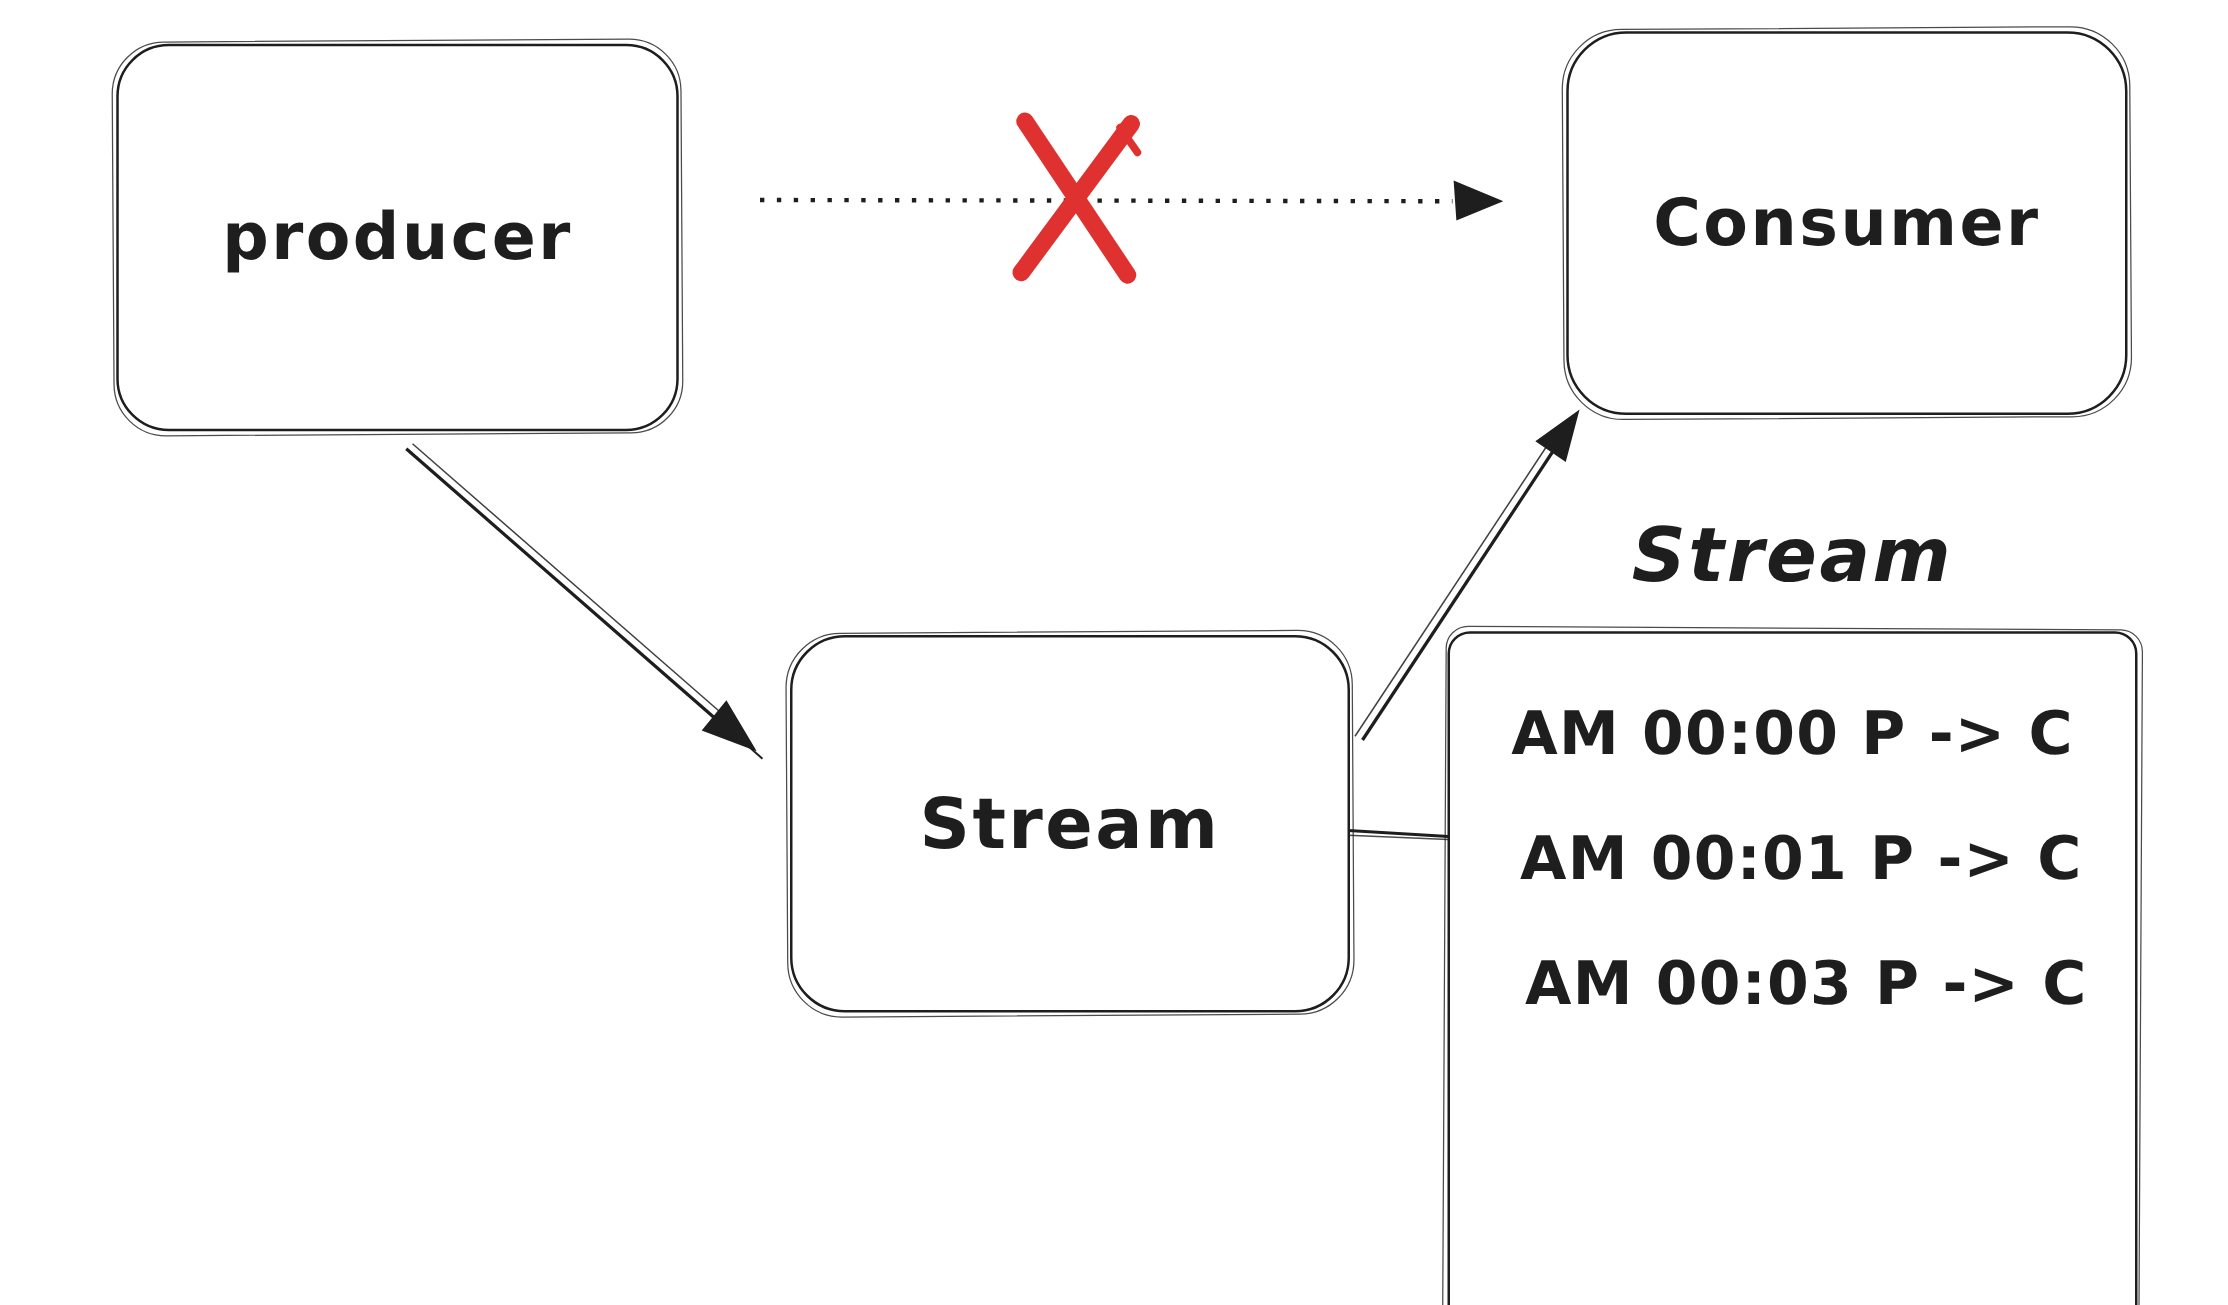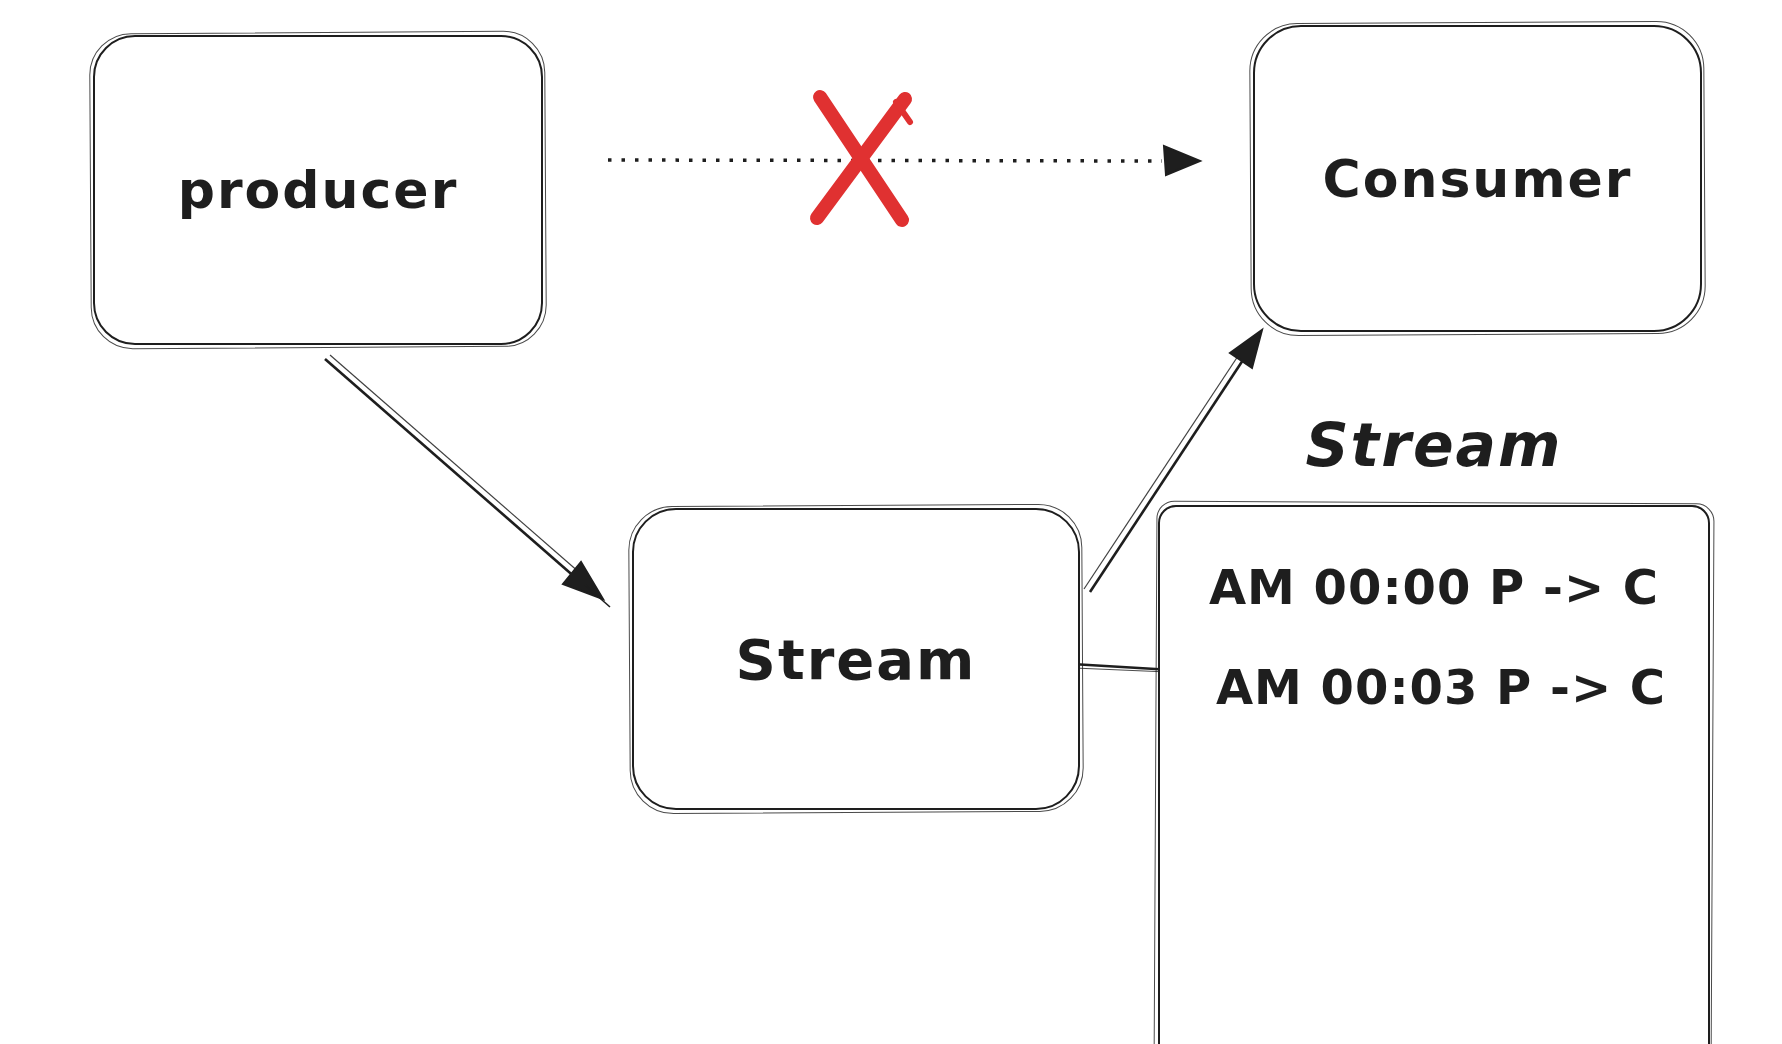--- a/index.html
+++ b/index.html
@@ -139,16 +139,17 @@
   </div>
 
   <div class="node" id="broker-box">
     <span>Stream</span>
   </div>
 
   <div id="stream-title">Stream</div>
 
   <div id="stream-box">
     <div class="stream-row">AM 00:00 P -&gt; C</div>
+    <div class="stream-row">AM 00:01 P -&gt; C</div>
     <div class="stream-row">AM 00:03 P -&gt; C</div>
   </div>
 
 </div>
 
 </body></html>

